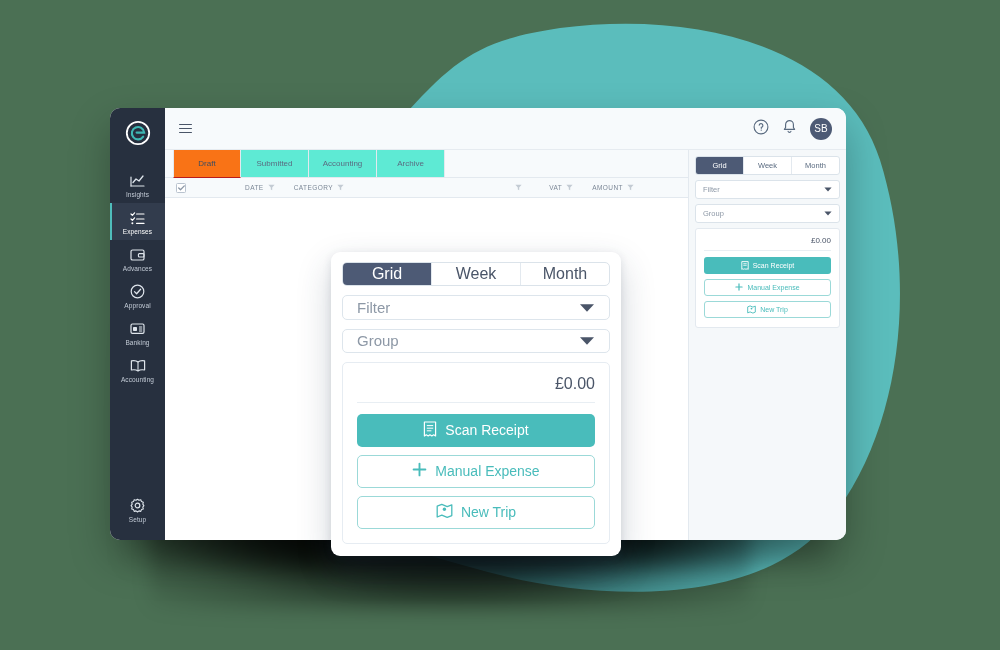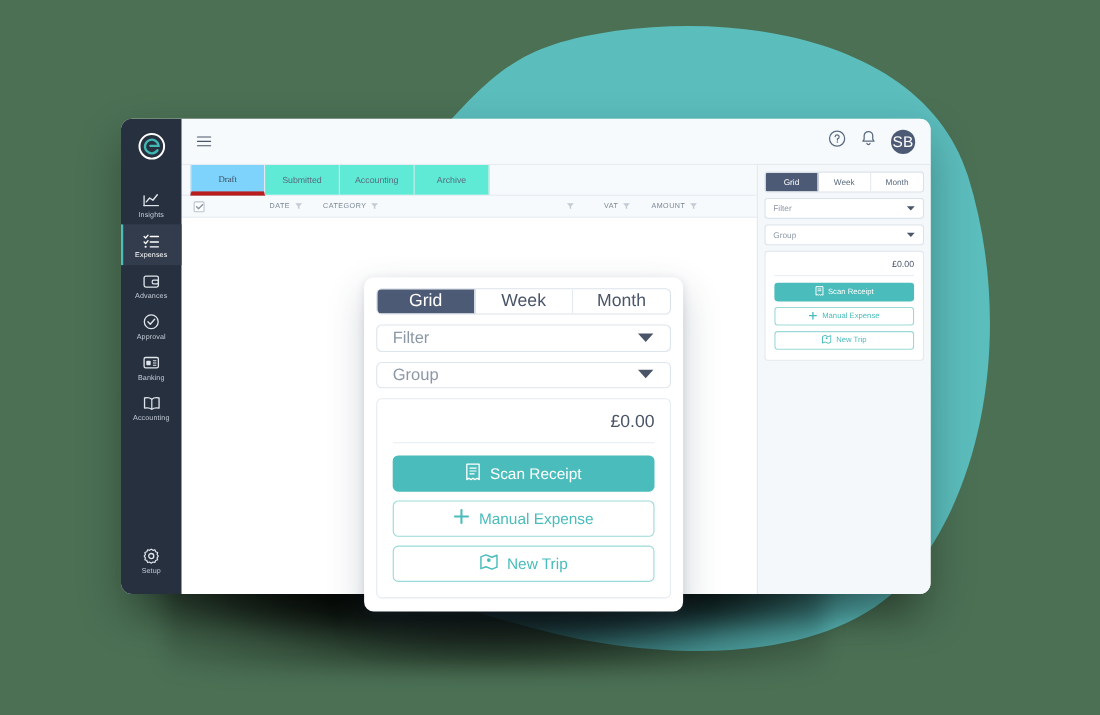--- a/index.html
+++ b/index.html
@@ -81,21 +81,21 @@
     border-bottom: 1px solid #e6ebf0;
     display: flex; align-items: center;
     padding: 0 14px;
   }
   #hamburger { cursor: pointer; display: flex; flex-direction: column; gap: 2.5px; }
   #hamburger i { display: block; width: 13px; height: 1.6px; background: #4a5568; border-radius: 1px; }
   .topbar-right { margin-left: auto; display: flex; align-items: center; gap: 13px; }
   .avatar {
     width: 22px; height: 22px; border-radius: 50%;
     background: #4d5a75; color: #fff;
-    font-size: 14px; display: flex; align-items: center; justify-content: center;
+    font-size: 10px; display: flex; align-items: center; justify-content: center;
     cursor: pointer; letter-spacing: .2px;
   }
 
   
   #content-split { flex: 1; display: flex; min-height: 0; }
   #grid-area { flex: 1; display: flex; flex-direction: column; min-width: 0; background: #fff; }
 
   
   #tabstrip {
     height: 28px; min-height: 28px;
@@ -105,21 +105,21 @@
     padding-left: 8px;
   }
   .tab {
     width: 68px;
     display: flex; align-items: center; justify-content: center;
     font-size: 8px; color: #5a6b80; cursor: pointer;
     border-right: 1px solid #e3e9ef;
     background: #5eead4;
   }
   .tab:first-child { border-left: 1px solid #e3e9ef; }
-  .tab.active { background: #7dd3fc; border-bottom: 4px solid #b91c1c; margin-bottom: -1px; color: #3f4d60; font-family: Liberation Serif, serif; }
+  .tab.active { background: #f97316; border-bottom: 1px solid #b91c1c; margin-bottom: -1px; color: #3f4d60; }
 
   
   #table-header {
     height: 20px; min-height: 20px;
     background: #f7fafc;
     border-bottom: 1px solid #e3e9ef;
     display: flex; align-items: center;
     font-size: 6.5px; color: #7b8796; letter-spacing: .45px;
   }
   .th { display: flex; align-items: center; gap: 4px; }

